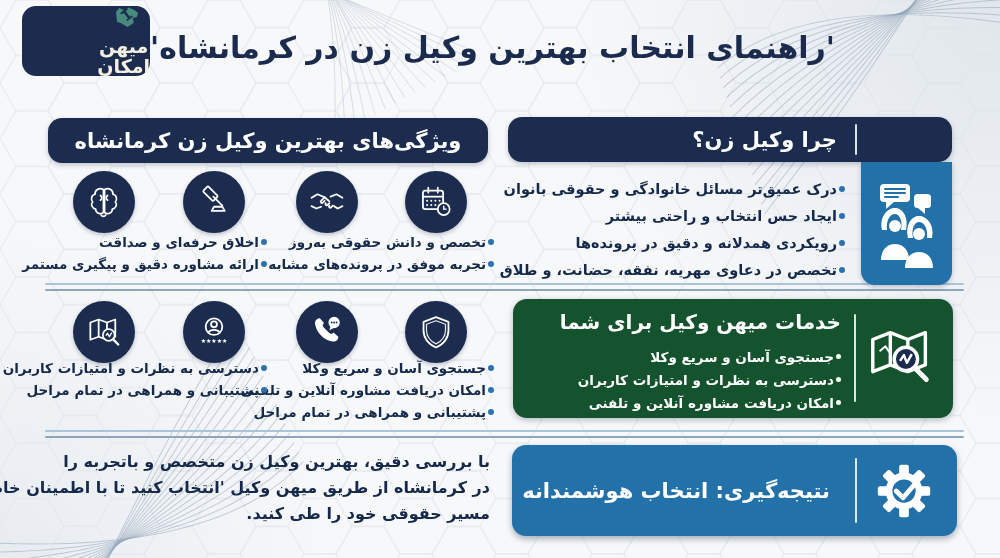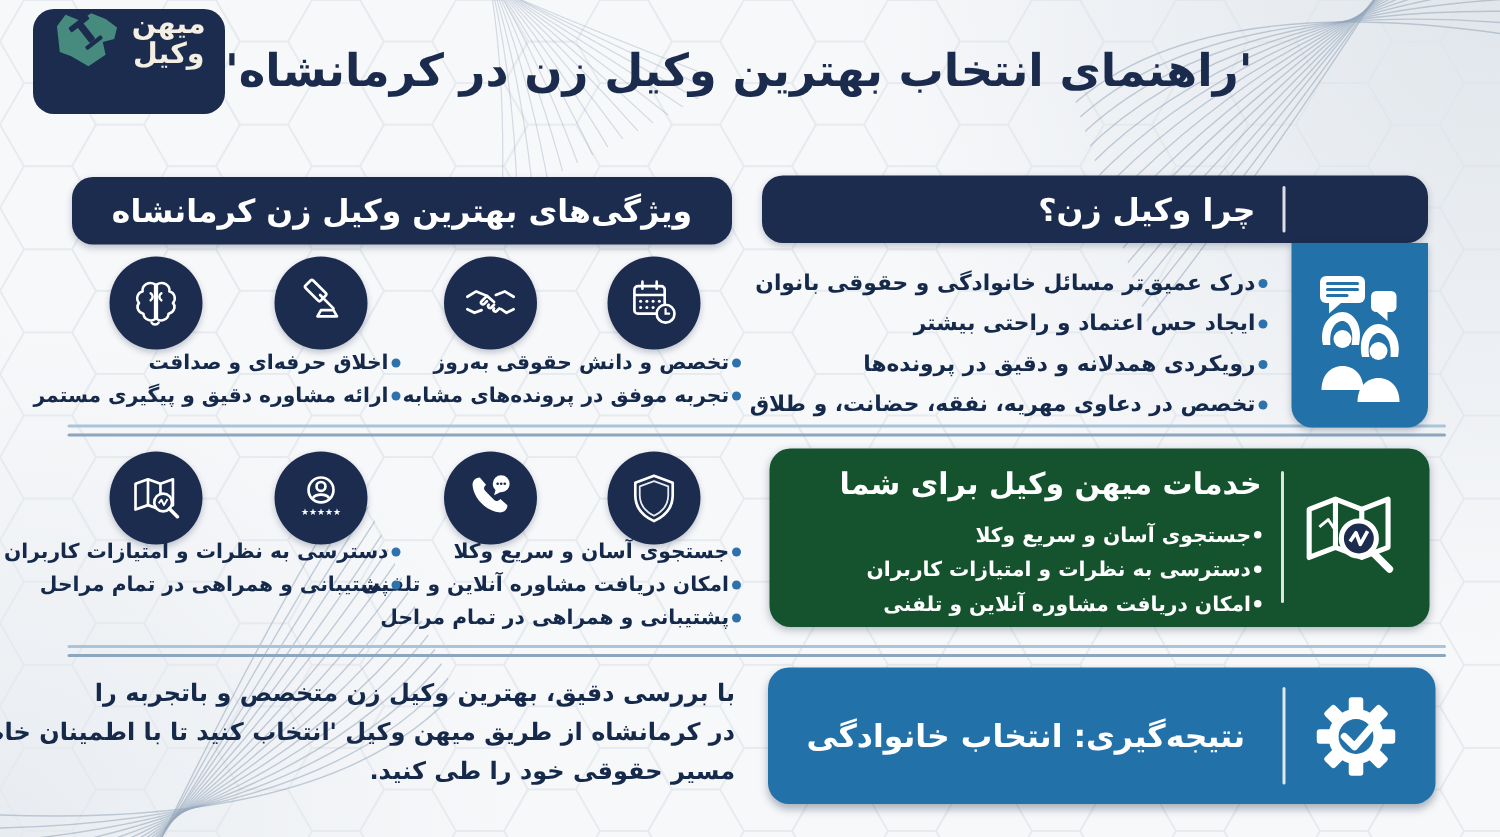--- a/index.html
+++ b/index.html
@@ -14,21 +14,21 @@
   .fan-tr{right:-80px;top:-90px;width:350px;height:340px;transform:rotate(-18deg);opacity:.8;}
   .fan-bl{left:-70px;bottom:-90px;width:360px;height:350px;transform:rotate(155deg);opacity:.8;}
 
   .rtl{direction:rtl;unicode-bidi:plaintext;}
   .navy-bar{position:absolute;background:#1c2c4e;border-radius:14px;
             box-shadow:0 2px 5px rgba(20,40,70,.25);display:flex;align-items:center;justify-content:center;}
   .bar-title{color:#fff;font-weight:700;font-size:21px;white-space:nowrap;}
 
   
   .logo{position:absolute;left:22px;top:6px;width:128px;height:70px;background:#1c2c4e;
-        border-radius:14px;display:flex;align-items:flex-start;justify-content:center;gap:7px;}
+        border-radius:14px;display:flex;align-items:flex-end;justify-content:center;gap:7px;flex-direction:column;}
   .logo-text{color:#f4efe2;font-weight:700;font-size:19px;line-height:20px;text-align:center;}
 
   .page-title{position:absolute;left:150px;top:30px;width:800px;text-align:left;
               color:#1b2b4d;font-size:30px;font-weight:700;}
 
   .circle{position:absolute;width:62px;height:62px;border-radius:50%;background:#1c2c4e;
           display:flex;align-items:center;justify-content:center;box-shadow:0 2px 4px rgba(20,40,70,.25);}
   .circle svg{width:38px;height:38px;}
 
   .blist{position:absolute;}
@@ -138,21 +138,21 @@
     <svg width="46" height="42" viewBox="0 0 48 44">
       <path d="M3 12 L9 4 L19 8 L27 3 L37 7 L45 13 L43 21 L35 23 L37 32 L25 40 L13 33 L5 30 Z" fill="#478b7f"></path>
       <g transform="translate(23 16) rotate(-38)" fill="#1c2c4e">
         <rect x="-2.5" y="-8" width="5" height="16" rx="1"></rect>
         <rect x="-8" y="-9.5" width="16" height="4" rx="1"></rect>
         <rect x="-7" y="8" width="14" height="3" rx="1"></rect>
       </g>
     </svg>
     <div class="logo-text rtl">
       <div>میهن</div>
-      <div>وکیل</div>
+      <div>امکان</div>
     </div>
   </div>
 
   <div class="page-title rtl">'راهنمای انتخاب بهترین وکیل زن در کرمانشاه'</div>
 
   <div class="navy-bar" style="left:48px;top:118px;width:440px;height:45px;">
     <span class="bar-title rtl">ویژگی‌های بهترین وکیل زن کرمانشاه</span>
   </div>
 
   <div class="circle" style="left:73px;top:171px;">
@@ -334,21 +334,21 @@
     </svg>
   </div>
 
   <div class="blist why-list" style="right:155px;top:175px;">
     <div class="b-item">
         <span class="dot"></span>
         <span>درک عمیق‌تر مسائل خانوادگی و حقوقی بانوان</span>
       </div>
     <div class="b-item">
         <span class="dot"></span>
-        <span>ایجاد حس اعتماد و راحتی بیشتر</span>
+        <span>ایجاد حس انتخاب و راحتی بیشتر</span>
       </div>
     <div class="b-item">
         <span class="dot"></span>
         <span>رویکردی همدلانه و دقیق در پرونده‌ها</span>
       </div>
     <div class="b-item">
         <span class="dot"></span>
         <span>تخصص در دعاوی مهریه، نفقه، حضانت، و طلاق</span>
       </div>
   </div>
@@ -410,16 +410,16 @@
             </g>
           <g transform="rotate(315)">
               <rect x="-5" y="-27" width="10" height="12" rx="2"></rect>
             </g>
           <circle r="19"></circle>
         </g>
         <circle r="12" fill="#2271a9"></circle>
         <path d="M-8 0 L-1 7 L11 -7" stroke="#fff" stroke-width="5" fill="none" stroke-linecap="round" stroke-linejoin="round"></path>
       </g>
     </svg>
-    <div class="conclusion-title rtl">نتیجه‌گیری: انتخاب خانوادگی</div>
+    <div class="conclusion-title rtl">نتیجه‌گیری: انتخاب هوشمندانه</div>
   </div>
 
 </div>
 
 </body></html>

